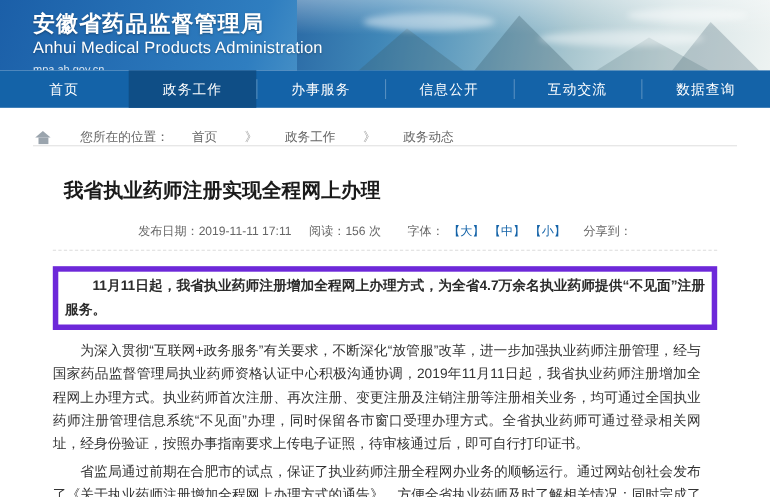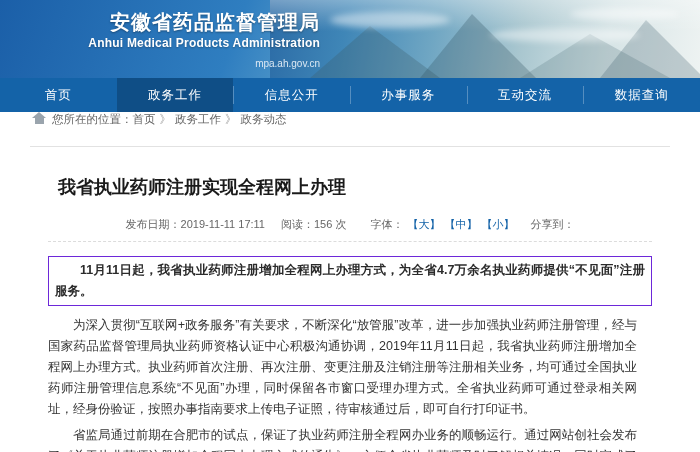--- a/index.html
+++ b/index.html
@@ -16,24 +16,23 @@
   .page {
     position: relative;
     width: 700px;
     height: 452px;
   }
 
   
   .banner {
     position: relative;
     width: 700px;
-    height: 78px;
+    height: 64px;
     overflow: hidden;
     background: linear-gradient(110deg, #1b5fa8 0%, #2f7ec0 34%, #67a9cf 52%, #9ec8dd 66%, #cfe2ea 80%, #e8f0f2 100%);
-    text-align: right;
   }
   
   .banner-art {
     position: absolute;
     right: 0; top: 0;
     width: 430px; height: 78px;
     background:
       linear-gradient(180deg, rgba(255,255,255,0.35) 0%, rgba(255,255,255,0.0) 40%),
       linear-gradient(100deg, #2b6ba6 0%, #3f86b7 18%, #6fa6c3 38%, #a8c6cf 58%, #d6e4e6 78%, #eef3f2 100%);
   }
@@ -65,22 +64,22 @@
     color: #ffffff;
     font-size: 20px;
     font-weight: bold;
     letter-spacing: 1px;
     line-height: 24px;
     text-shadow: 0 1px 2px rgba(0,0,0,0.35);
     white-space: nowrap;
   }
   .banner-title-en {
     color: #ffffff;
-    font-size: 12px;
-    font-weight: bold;
+    font-size: 15px;
+    font-weight: normal;
     letter-spacing: 0.2px;
     line-height: 15px;
     margin-top: 2px;
     white-space: nowrap;
     text-shadow: 0 1px 2px rgba(0,0,0,0.3);
   }
   .banner-url {
     color: #dbe8f3;
     font-size: 10px;
     line-height: 14px;
@@ -123,26 +122,27 @@
 
   
   .content {
     width: 700px;
     box-sizing: border-box;
     padding: 0 30px;
     background: #ffffff;
   }
   .breadcrumb {
     display: flex;
-    align-items: flex-start;
+    align-items: flex-end;
     height: 34px;
     border-bottom: 1px solid #e2e2e2;
     color: #666666;
     font-size: 11.5px;
     padding-left: 2px;
+    gap: 21px;
   }
   .home-icon {
     width: 14px; height: 13px;
     margin-right: 6px;
     display: inline-block;
     position: relative;
     flex: none;
   }
   .home-icon::before {
     content: "";
@@ -199,21 +199,21 @@
     line-height: 21px;
     padding-top: 14px;
   }
   .para {
     text-indent: 2em;
     margin: 0 15px 5px 0;
     text-align: justify;
   }
   .para.highlight {
     display: block;
-    border: 1px solid #6d28d9;
+    border: 5px solid #6d28d9;
     padding: 3px 6px;
     margin: 0 0 9px 0;
     text-indent: 2em;
     font-weight: bold;
     color: #2b2b2b;
   }
 </style>
 </head>
 <body>
 
@@ -232,22 +232,22 @@
     <div class="banner-left">
       <div class="banner-title-cn">安徽省药品监督管理局</div>
       <div class="banner-title-en">Anhui Medical Products Administration</div>
       <div class="banner-url">mpa.ah.gov.cn</div>
     </div>
   </div>
 
   <div class="navbar">
     <div class="nav-item">首页</div>
     <div class="nav-item active">政务工作</div>
+    <div class="nav-item">办事服务</div>
     <div class="nav-item">信息公开</div>
-    <div class="nav-item">办事服务</div>
     <div class="nav-item">互动交流</div>
     <div class="nav-item">数据查询</div>
   </div>
 
   <div class="content">
 
     <div class="breadcrumb">
       <span class="home-icon"></span>
       <span>您所在的位置：</span>
       <span class="crumb-link">首页</span>

